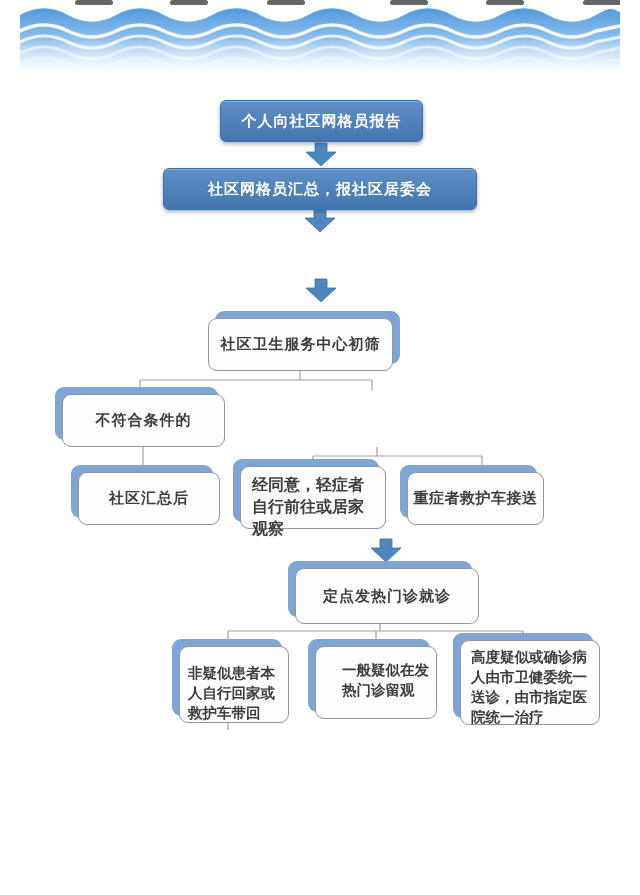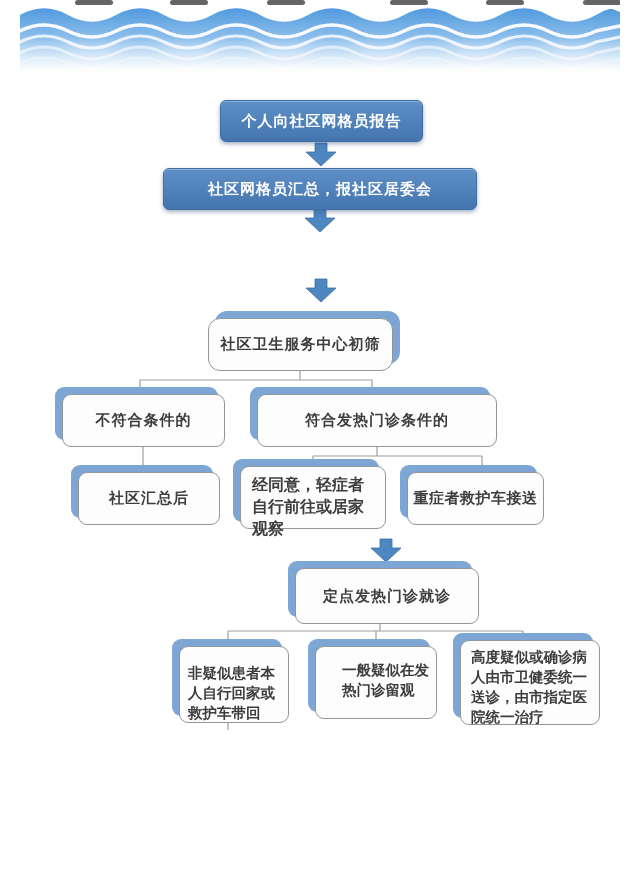--- a/index.html
+++ b/index.html
@@ -78,25 +78,24 @@
     <path class="connector-path" d="M377,447 V456 M313,456 H482 M313,456 V462 M482,456 V467"></path>
     <path class="connector-path" d="M380,624 V631 M228,631 H523 M228,631 V641 M376,631 V641 M523,631 V635"></path>
     <path class="connector-path" d="M228,723 V730"></path>
   </svg>
 
   <div class="node solid" style="left:220px;top:100px;width:203px;height:42px;">个人向社区网格员报告</div>
 
   <div class="node solid" style="left:163px;top:168px;width:314px;height:42px;">社区网格员汇总，报社区居委会</div>
 
 
-  <div class="node outline shadow-right" style="left:208px;top:318px;width:185px;height:53px;border-radius:12px;">社区卫生服务中心初筛</div>
+  <div class="node outline shadow-right" style="left:208px;top:318px;width:185px;height:53px;">社区卫生服务中心初筛</div>
 
   <div class="node outline" style="left:62px;top:394px;width:163px;height:53px;">不符合条件的</div>
 
-  <div class="node outline" style="left:257px;top:394px;width:240px;height:53px;">符合发热门诊条件的</div>
 
   <div class="node outline" style="left:78px;top:472px;width:142px;height:53px;">社区汇总后</div>
 
   <div class="node outline multi" style="left:240px;top:466px;width:146px;height:63px;padding:8px 11px;font-size:16px;font-family:Liberation Mono, monospace;">经同意，轻症者自行前往或居家观察</div>
 
   <div class="node outline" style="left:407px;top:472px;width:137px;height:53px;letter-spacing:.5px;">重症者救护车接送</div>
 
   <div class="node outline" style="left:295px;top:568px;width:184px;height:56px;">定点发热门诊就诊</div>
 
   <div class="node outline multi" style="left:179px;top:646px;width:110px;height:77px;padding:16px 3px 6px 8px;">非疑似患者本人自行回家或救护车带回</div>

